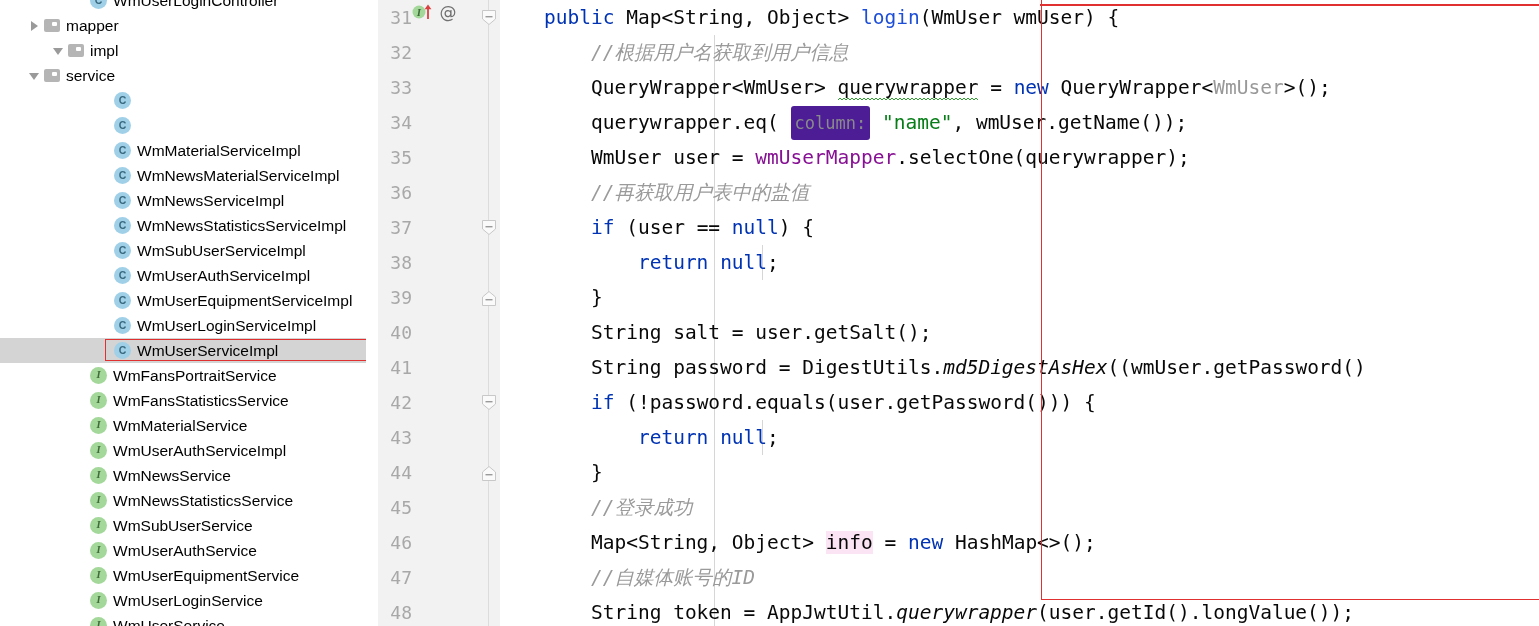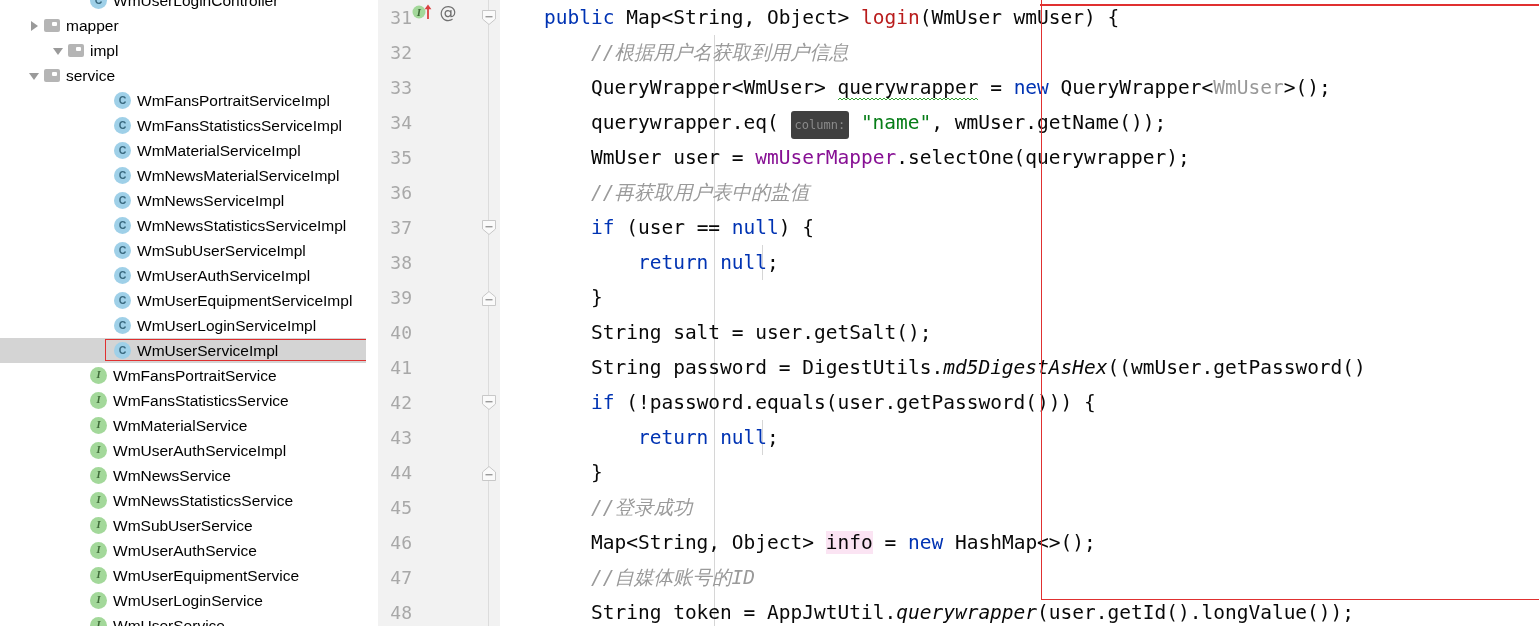--- a/index.html
+++ b/index.html
@@ -106,29 +106,29 @@
     height:35px;line-height:35px;white-space:pre;
     font-family:"DejaVu Sans Mono","Liberation Mono",monospace;
     font-size:19.5px;color:#080808;
     position:relative;padding-left:44px;
   }
   .ig-inner{
     position:absolute;width:1px;background:#d6d6d6;left:214px;
   }
 
   .kw   {color:#0033b3;}
-  .meth {color:#b91c1c;}
+  .meth {color:#1d4ed8;}
   .cmt  {color:#9a9a9a;font-style:italic;}
   .str  {color:#067d17;}
   .fld  {color:#871094;}
   .dim  {color:#999999;}
   .stat {font-style:italic;}
   .hint {
-    background:#404040;color:#8a8a8a;border-radius:3px;
-    padding:7px 4px;font-size:12px;
+    background:#4c1d95;color:#8a8a8a;border-radius:3px;
+    padding:7px 4px;font-size:17px;
   }
   .hl-info{background:#fbe4f3;text-align:right;}
   .squig{
     background-image:
       linear-gradient(45deg,transparent 65%,#30a030 65%,#30a030 80%,transparent 80%),
       linear-gradient(-45deg,transparent 65%,#30a030 65%,#30a030 80%,transparent 80%);
     background-size:4px 4px;
     background-repeat:repeat-x;
     background-position:0 bottom;
     padding-bottom:3px;
@@ -172,27 +172,25 @@
         <div class="tree-row">
           <span class="indent" style="width: 28px;"></span>
           <span class="arrow expanded"></span>
           <span class="folder-ico"></span>
           <span class="tree-label">service</span>
         </div>
         <div class="tree-row">
           <span class="indent" style="width: 100px;"></span>
           <span class="arrow"></span>
           <span class="cls-ico">C</span>
-          <span class="tree-label">WmFansPortraitServiceImpl</span>
-        </div>
-        <div class="tree-row">
-          <span class="indent" style="width: 100px;"></span>
-          <span class="arrow"></span>
-          <span class="cls-ico">C</span>
-          <span class="tree-label">WmFansStatisticsServiceImpl</span>
+        </div>
+        <div class="tree-row">
+          <span class="indent" style="width: 100px;"></span>
+          <span class="arrow"></span>
+          <span class="cls-ico">C</span>
         </div>
         <div class="tree-row">
           <span class="indent" style="width: 100px;"></span>
           <span class="arrow"></span>
           <span class="cls-ico">C</span>
           <span class="tree-label">WmMaterialServiceImpl</span>
         </div>
         <div class="tree-row">
           <span class="indent" style="width: 100px;"></span>
           <span class="arrow"></span>

